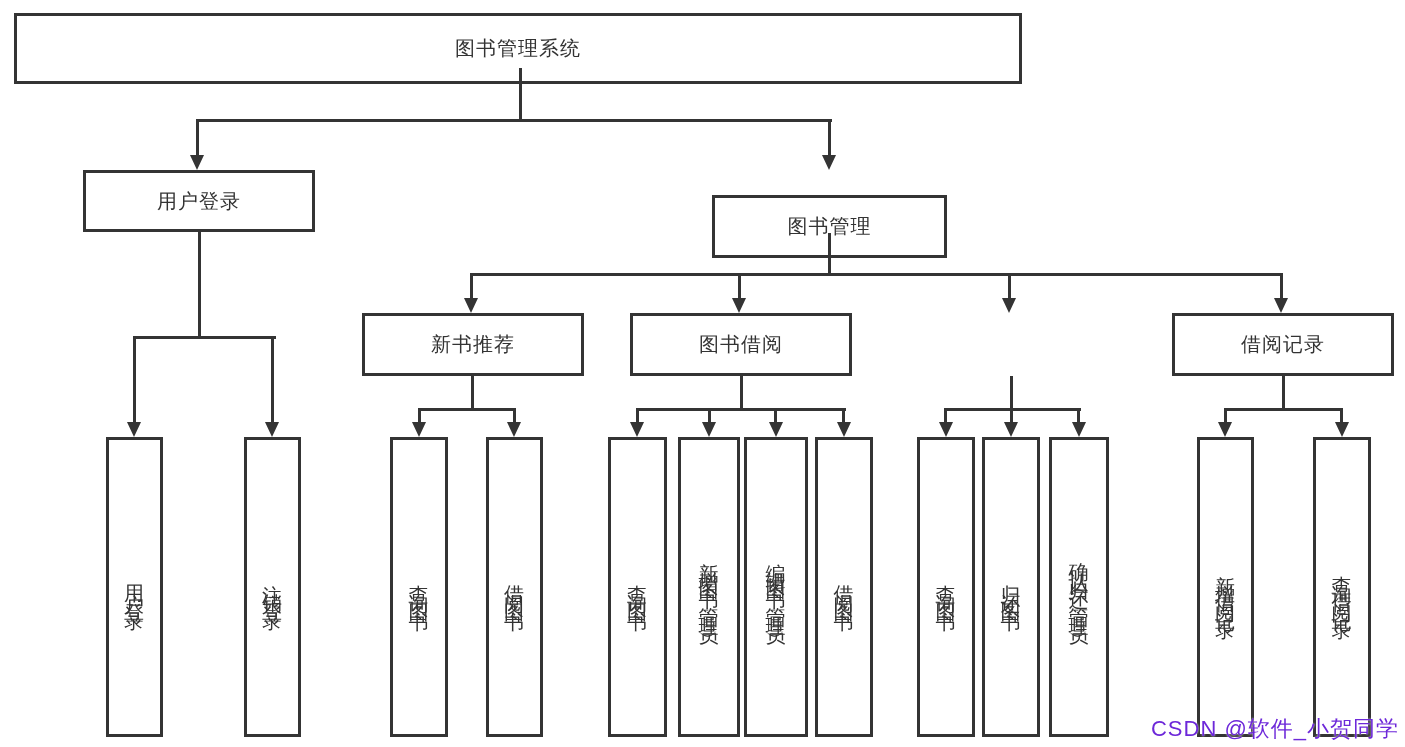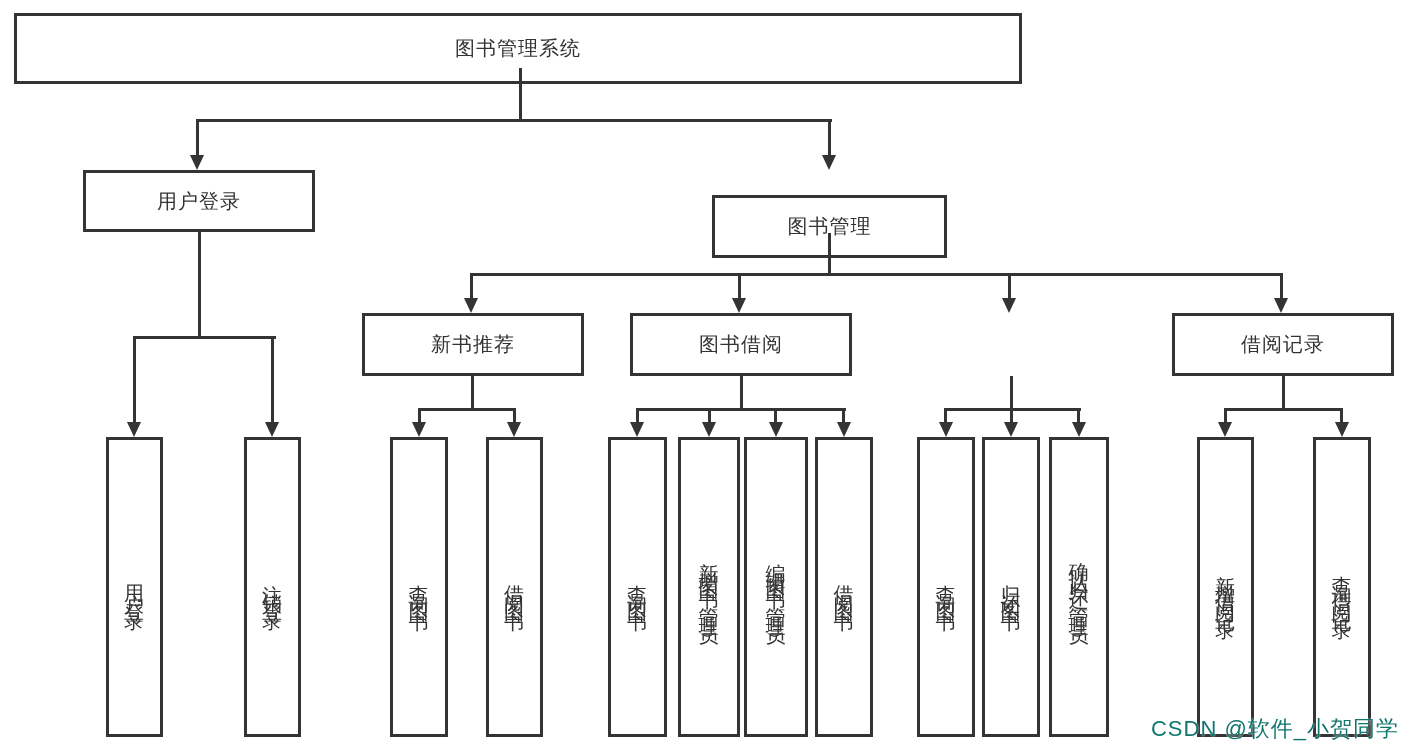--- a/index.html
+++ b/index.html
@@ -16,21 +16,21 @@
     writing-mode:vertical-rl;text-orientation:mixed;
     font-size:20px;line-height:1;letter-spacing:9px;color:#333333;
   }
   .line{position:absolute;background:#343434;}
   .arrow{
     position:absolute;width:0;height:0;
     border-left:7px solid transparent;border-right:7px solid transparent;
     border-top:15px solid #343434;
   }
   .watermark{
-    position:absolute;right:6px;top:714px;font-size:22px;color:#0f766e;
+    position:absolute;right:6px;top:714px;font-size:22px;color:#6d28d9;
     text-shadow:0 0 2px #ffffff;letter-spacing:1px;
   }
 </style>
 </head>
 <body>
 
 <div class="canvas">
 
   <div class="box" style="left:14px;top:13px;width:1008px;height:71px;">
     <span class="hlabel">图书管理系统</span>

